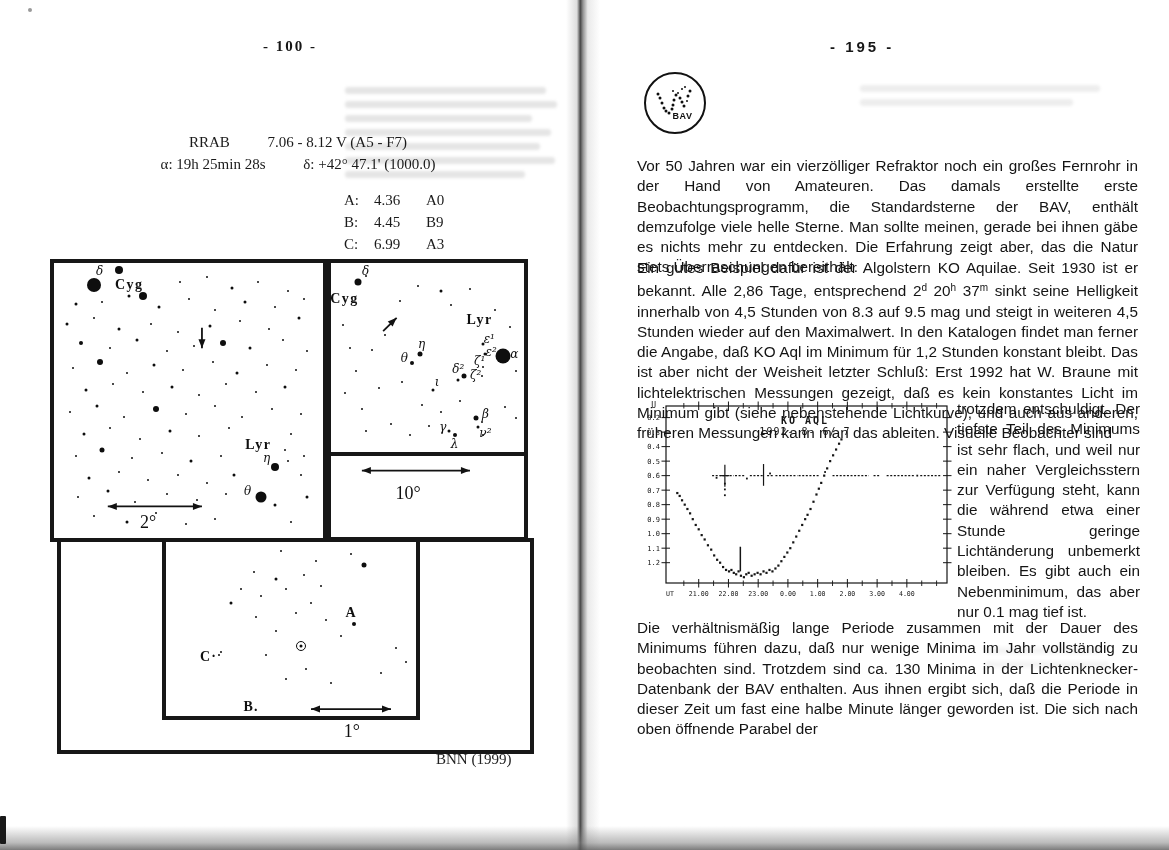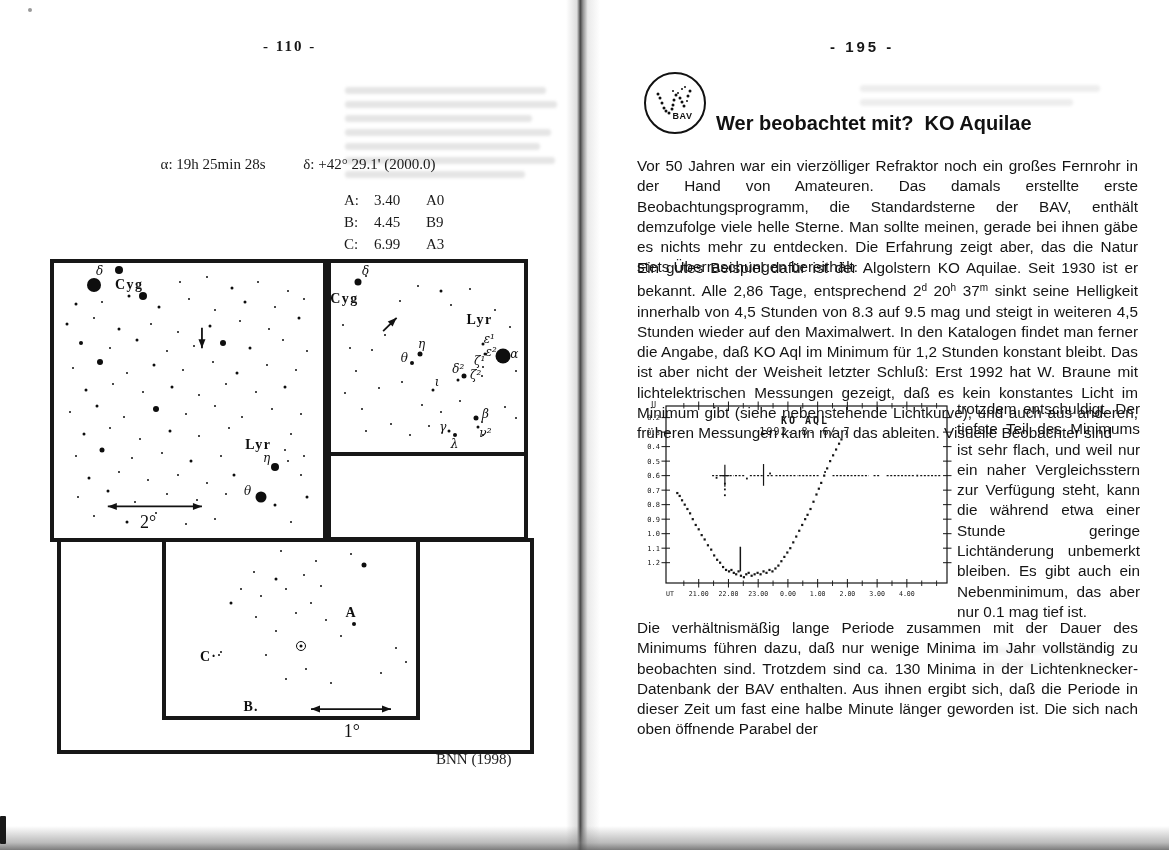--- a/index.html
+++ b/index.html
@@ -71,32 +71,36 @@
   </div>
   <div class="ghost" style="left:860px;top:78px;width:250px;opacity:.3">
     <i style="width:96%"></i>
       <i style="width:85%"></i>
   </div>
   <div class="ghost" style="left:985px;top:640px;width:130px;opacity:.18">
     <i style="width:90%"></i>
       <i style="width:95%"></i>
   </div>
 
-  <div class="pageno" style="left:263px;top:38px;">- 110 -</div>
-
-
+  <div class="pageno" style="left:263px;top:38px;">- 100 -</div>
+
+
+  <div class="lp-sub" style="top:134px;">
+    <span class="gapR">RRAB</span>
+    <span>7.06 - 8.12 V (A5 - F7)</span>
+  </div>
   <div class="lp-sub" style="top:156px;">
     <span class="gapR">α: 19h 25min 28s</span>
-    <span>δ: +42° 29.1' (2000.0)</span>
+    <span>δ: +42° 47.1' (1000.0)</span>
   </div>
 
   <div id="comp-table">
     <div class="row">
       <span class="c1">A:</span>
-      <span class="c2">3.40</span>
+      <span class="c2">4.36</span>
       <span>A0</span>
     </div>
     <div class="row">
       <span class="c1">B:</span>
       <span class="c2">4.45</span>
       <span>B9</span>
     </div>
     <div class="row">
       <span class="c1">C:</span>
       <span class="c2">6.99</span>
@@ -323,23 +327,31 @@
         <span class="slabel letter" style="left: 95%; top: 48%;">α</span>
         <span class="slabel letter" style="left: 80%; top: 80%;">β</span>
         <span class="slabel letter" style="left: 58%; top: 87%;">γ</span>
         <span class="slabel letter" style="left: 64%; top: 96%;">λ</span>
         <span class="slabel letter" style="left: 80%; top: 90%;">ν²</span>
         <svg width="193" height="189" class="overlay">
           <line x1="52.11000000000001" y1="68.03999999999999" x2="65.62" y2="54.809999999999995" stroke="#121212" stroke-width="1.8"></line>
           <polygon points="65.62,54.809999999999995 61.63857772762677,63.6076290379312 56.74092857248981,58.606325932420965" fill="#121212"></polygon>
         </svg>
       </div>
-  </div>
-
-  <div id="credit">BNN (1998)</div>
+    <div style="position:absolute;left:0;top:193px;right:0;bottom:0;">
+        <span class="slabel scale" style="left: 40%; top: 46%;">10°</span>
+        <svg width="193" height="81" class="overlay">
+          <line x1="30.88" y1="14.58" x2="138.96" y2="14.58" stroke="#121212" stroke-width="1.8"></line>
+          <polygon points="138.96,14.58 129.96,18.08 129.96,11.08" fill="#121212"></polygon>
+          <polygon points="30.88,14.58 39.879999999999995,18.08 39.879999999999995,11.08" fill="#121212"></polygon>
+        </svg>
+      </div>
+  </div>
+
+  <div id="credit">BNN (1999)</div>
 
   <div class="pageno" style="left:830px;top:38px;letter-spacing:3px;font-family:'Liberation Sans',sans-serif;">- 195 -</div>
 
   <div id="bav-logo">
       <div class="star" style="width: 3px; height: 3px; left: 21%; top: 34%;"></div>
       <div class="star" style="width: 3px; height: 3px; left: 24%; top: 42%;"></div>
       <div class="star" style="width: 3px; height: 3px; left: 27%; top: 50%;"></div>
       <div class="star" style="width: 3px; height: 3px; left: 31%; top: 58%;"></div>
       <div class="star" style="width: 3px; height: 3px; left: 35%; top: 64%;"></div>
       <div class="star" style="width: 3px; height: 3px; left: 40%; top: 68%;"></div>
@@ -353,21 +365,20 @@
       <div class="star" style="width: 3px; height: 3px; left: 62%; top: 49%;"></div>
       <div class="star" style="width: 3px; height: 3px; left: 66%; top: 56%;"></div>
       <div class="star" style="width: 2px; height: 2px; left: 70%; top: 46%;"></div>
       <div class="star" style="width: 3px; height: 3px; left: 73%; top: 38%;"></div>
       <div class="star" style="width: 3px; height: 3px; left: 76%; top: 30%;"></div>
       <div class="star" style="width: 2px; height: 2px; left: 62%; top: 25%;"></div>
       <div class="star" style="width: 2px; height: 2px; left: 68%; top: 22%;"></div>
       <span class="slabel logo" style="left: 63%; top: 72%;">BAV</span>
     </div>
 
-  <div id="rp-heading">Wer beobachtet mit?  KO Aquilae</div>
 
   <div class="rp-text" style="left:637px;top:156px;width:501px;">Vor 50 Jahren war ein vierzölliger Refraktor noch ein großes Fernrohr in der Hand von Amateuren. Das damals erstellte erste Beobachtungsprogramm, die Standardsterne der BAV, enthält demzufolge viele helle Sterne. Man sollte meinen, gerade bei ihnen gäbe es nichts mehr zu entdecken. Die Erfahrung zeigt aber, das die Natur stets Überraschungen bereithält.</div>
 
   <div class="rp-text" style="left:637px;top:258px;width:501px;"><span>Ein gutes Beispiel dafür ist der Algolstern KO Aquilae. Seit 1930 ist er bekannt. Alle 2,86 Tage, entsprechend 2</span><span class="sup">d</span><span> 20</span><span class="sup">h</span><span> 37</span><span class="sup">m</span><span> sinkt seine Helligkeit innerhalb von 4,5 Stunden von 8.3 auf 9.5 mag und steigt in weiteren 4,5 Stunden wieder auf den Maximalwert. In den Katalogen findet man ferner die Angabe, daß KO Aql im Minimum für 1,2 Stunden konstant bleibt. Das ist aber nicht der Weisheit letzter Schluß: Erst 1992 hat W. Braune mit lichtelektrischen Messungen gezeigt, daß es kein konstantes Licht im Minimum gibt (siehe nebenstehende Lichtkurve), und auch aus anderen, früheren Messungen kann man das ableiten. Visuelle Beobachter sind</span></div>
 
   <div id="lightcurve"><svg width="308" height="202">
         <rect x="21" y="8" width="281" height="177" fill="none" stroke="#151515" stroke-width="1.2"></rect>
         <line x1="16.5" y1="19.60655737704918" x2="25" y2="19.60655737704918" stroke="#151515" stroke-width="1"></line>
         <line x1="298" y1="19.60655737704918" x2="306.5" y2="19.60655737704918" stroke="#151515" stroke-width="1"></line>
         <text x="15" y="22.00655737704918" text-anchor="end" font-size="7" font-family="DejaVu Sans Mono, monospace" fill="#151515">0.2</text>

